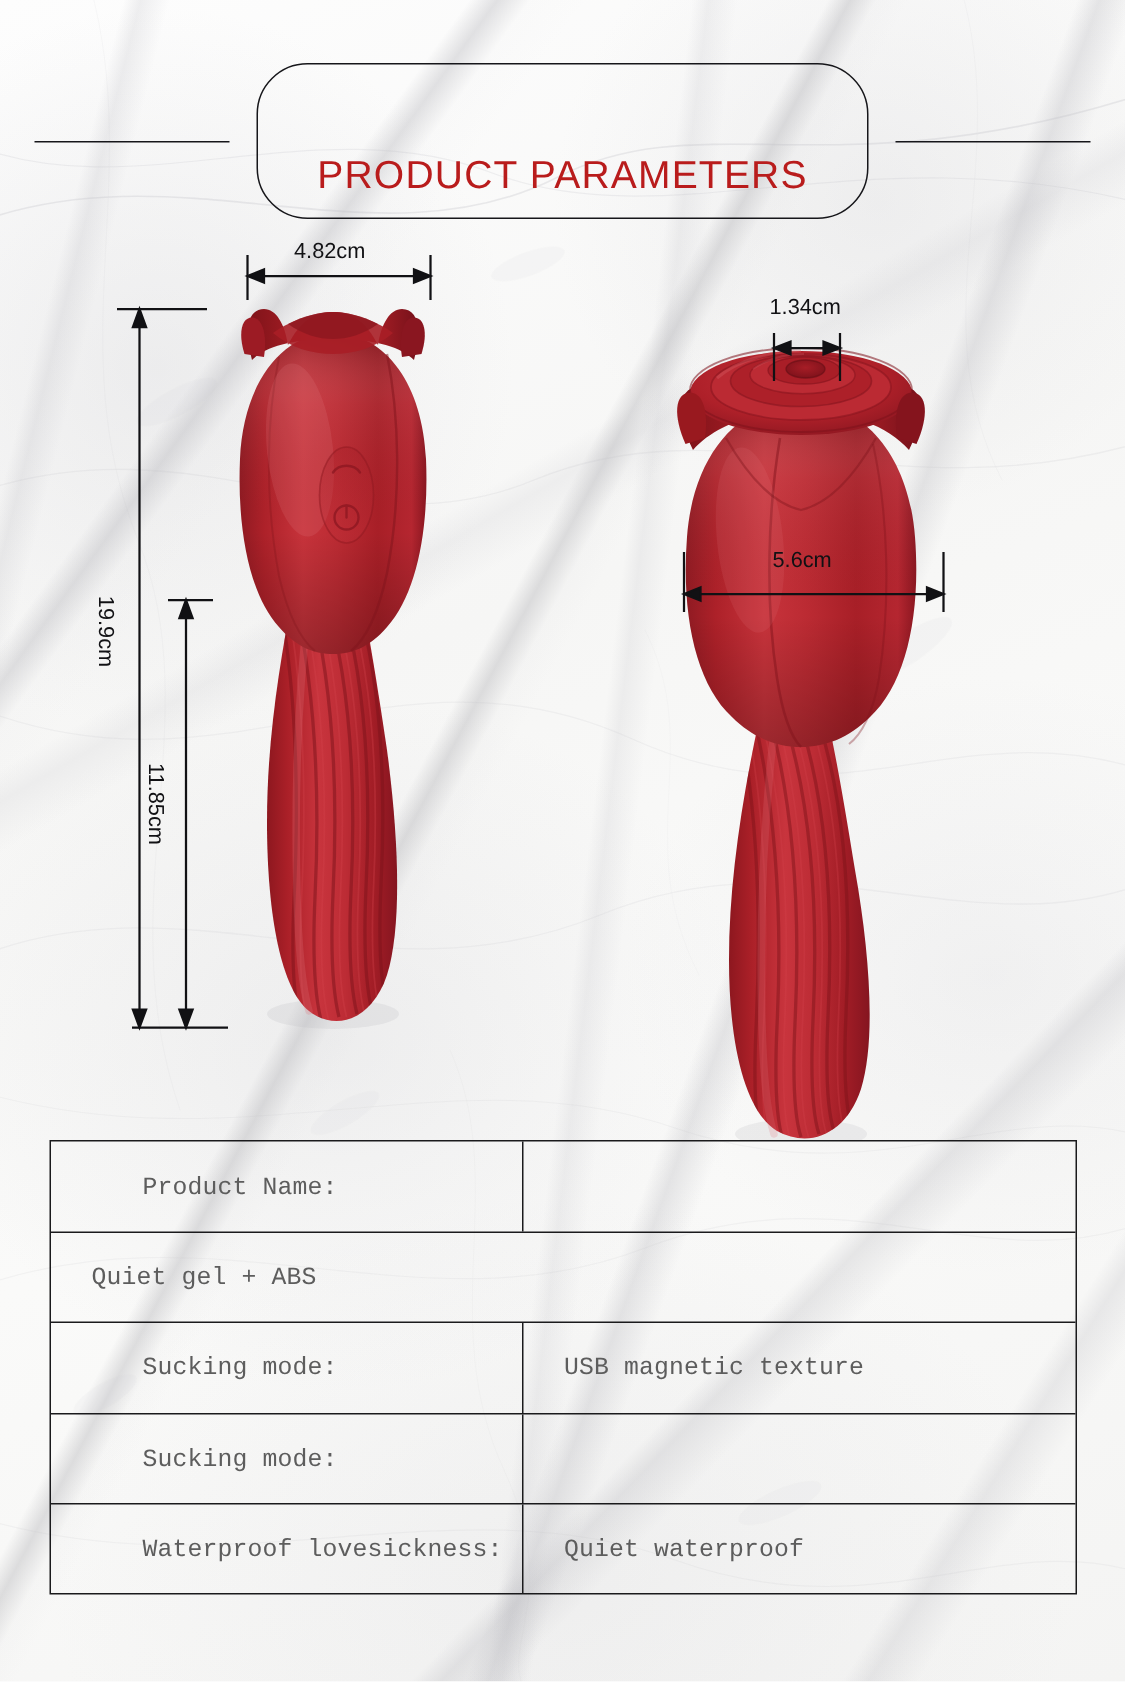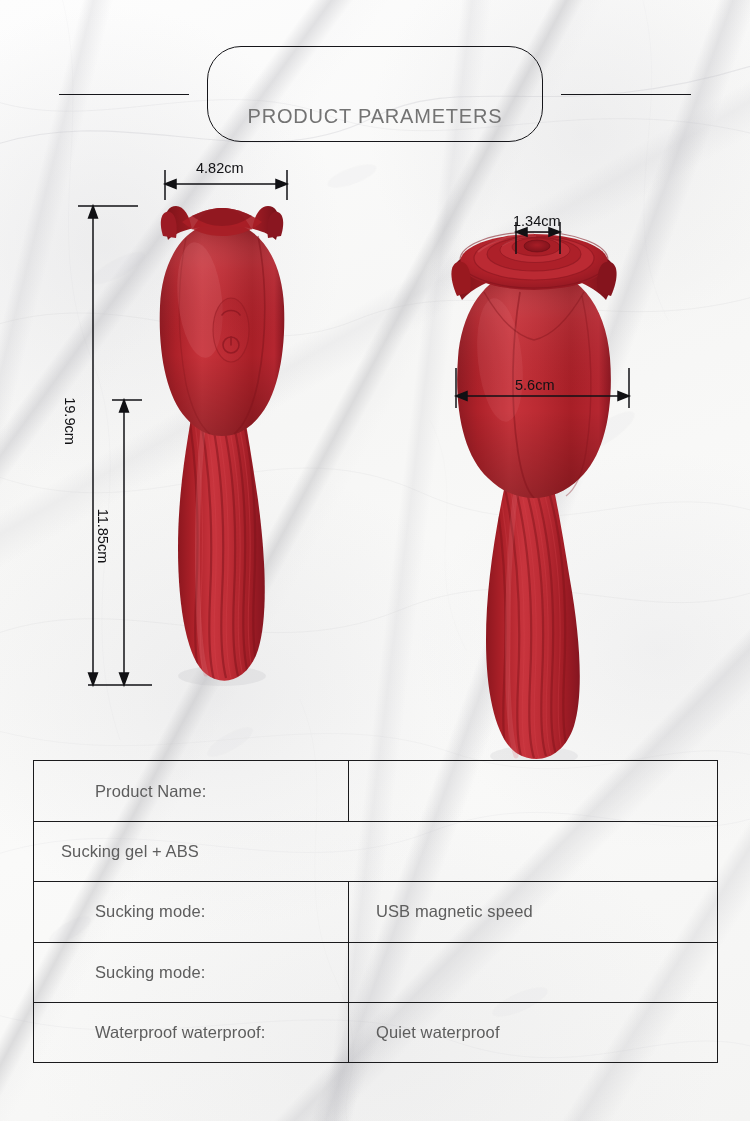--- a/index.html
+++ b/index.html
@@ -44,22 +44,22 @@
   .rule { height: 1px; background: #16161a; flex: 0 0 auto; }
   .rule-left  { width: 130px; margin-right: 18px; }
   .rule-right { width: 130px; margin-left: 18px; }
   #title-pill {
     border: 1.6px solid #16161a;
     border-radius: 34px;
     padding: 10px 40px 13px 40px;
     background: transparent;
   }
   #title-text {
-    font-size: 20px; letter-spacing: 0.8px;
-    color: #737373; font-weight: 400; white-space: nowrap;
+    font-size: 26px; letter-spacing: 0.8px;
+    color: #b91c1c; font-weight: 400; white-space: nowrap;
     font-family: "Liberation Sans", sans-serif;
     margin-top: 48px;
   }
 
   
   #stage { position: absolute; left: 0; top: 0; width: 696px; height: 760px; }
   .dim-label {
     position: absolute; color: #111114; font-size: 14.5px;
     white-space: nowrap; font-family: "Liberation Sans", sans-serif;
   }
@@ -71,21 +71,21 @@
     width: 685px; height: 303px;
     border: 1.6px solid #1a1a1c;
     display: grid;
     grid-template-rows: repeat(5, 1fr);
   }
   .spec-row { display: grid; grid-template-columns: 315px 1fr; }
   .spec-row + .spec-row { border-top: 1.6px solid #1a1a1c; }
   .spec-key, .spec-val {
     display: flex; align-items: center;
     font-size: 16.5px; color: #5d5d5d; letter-spacing: 0.1px;
-    font-family: Liberation Sans, sans-serif;
+    font-family: Liberation Mono, monospace;
   }
   .spec-key { border-right: 1.6px solid #1a1a1c; padding-left: 61px; }
   .spec-val { padding-left: 27px; }
   .spec-key.indented { padding-left: 63px; }
 </style>
 </head>
 <body>
 
 <div id="page">
 
@@ -360,38 +360,38 @@
         </g>
       </g>
     </svg>
 
     <div class="dim-label" style="left:196px; top:160px;">4.82cm</div>
 
     <div class="dim-label vert" style="left:46px; top:413px; transform:rotate(90deg);">19.9cm</div>
 
     <div class="dim-label vert" style="left:76px; top:528px; transform:rotate(90deg);">11.85cm</div>
 
-    <div class="dim-label" style="left:513px; top:213px;text-align:right;">1.34cm</div>
-
-    <div class="dim-label" style="left:515px; top:377px;">5.6cm</div>
+    <div class="dim-label" style="left:513px; top:197px;text-align:right;">1.34cm</div>
+
+    <div class="dim-label" style="left:515px; top:366px;">5.6cm</div>
   </div>
 
   <div id="spec-table">
     <div class="spec-row">
       <div class="spec-key">Product Name:</div>
     </div>
     <div class="spec-row">
-      <div class="spec-val">Sucking gel + ABS</div>
+      <div class="spec-val">Quiet gel + ABS</div>
     </div>
     <div class="spec-row">
       <div class="spec-key">Sucking mode:</div>
-      <div class="spec-val">USB magnetic speed</div>
+      <div class="spec-val">USB magnetic texture</div>
     </div>
     <div class="spec-row">
       <div class="spec-key">Sucking mode:</div>
     </div>
     <div class="spec-row">
-      <div class="spec-key">Waterproof waterproof:</div>
+      <div class="spec-key">Waterproof lovesickness:</div>
       <div class="spec-val">Quiet waterproof</div>
     </div>
   </div>
 
 </div>
 
 </body></html>

